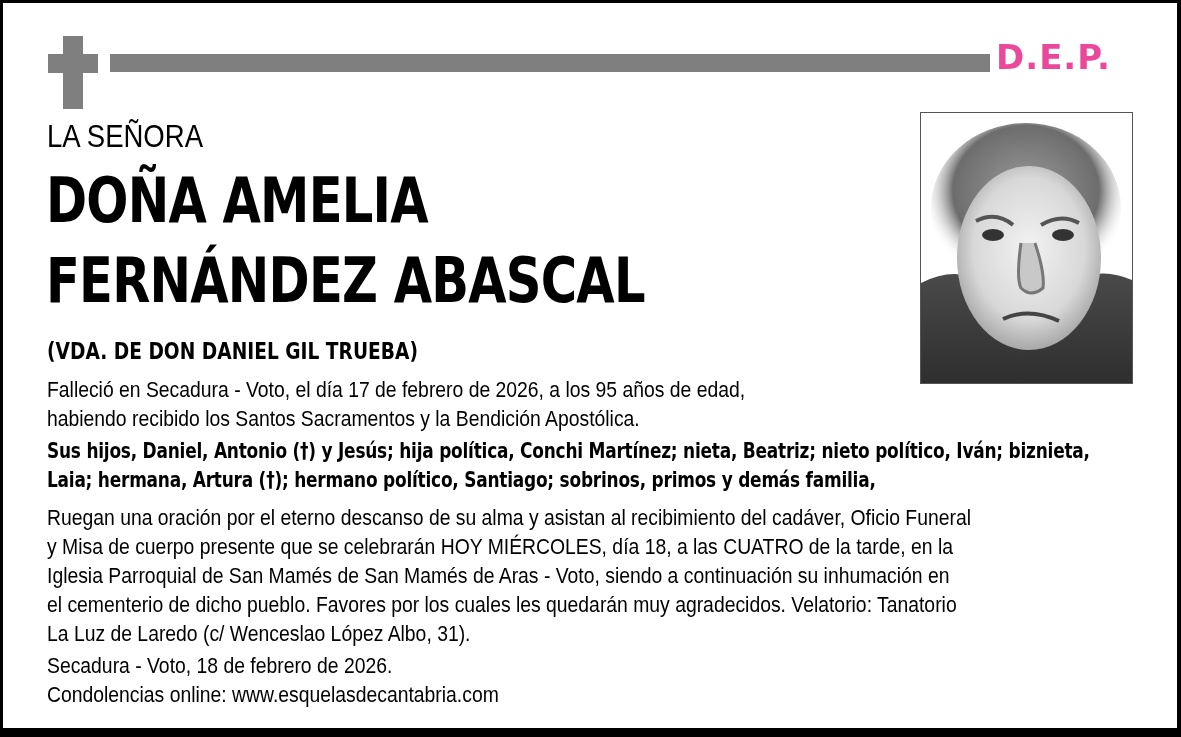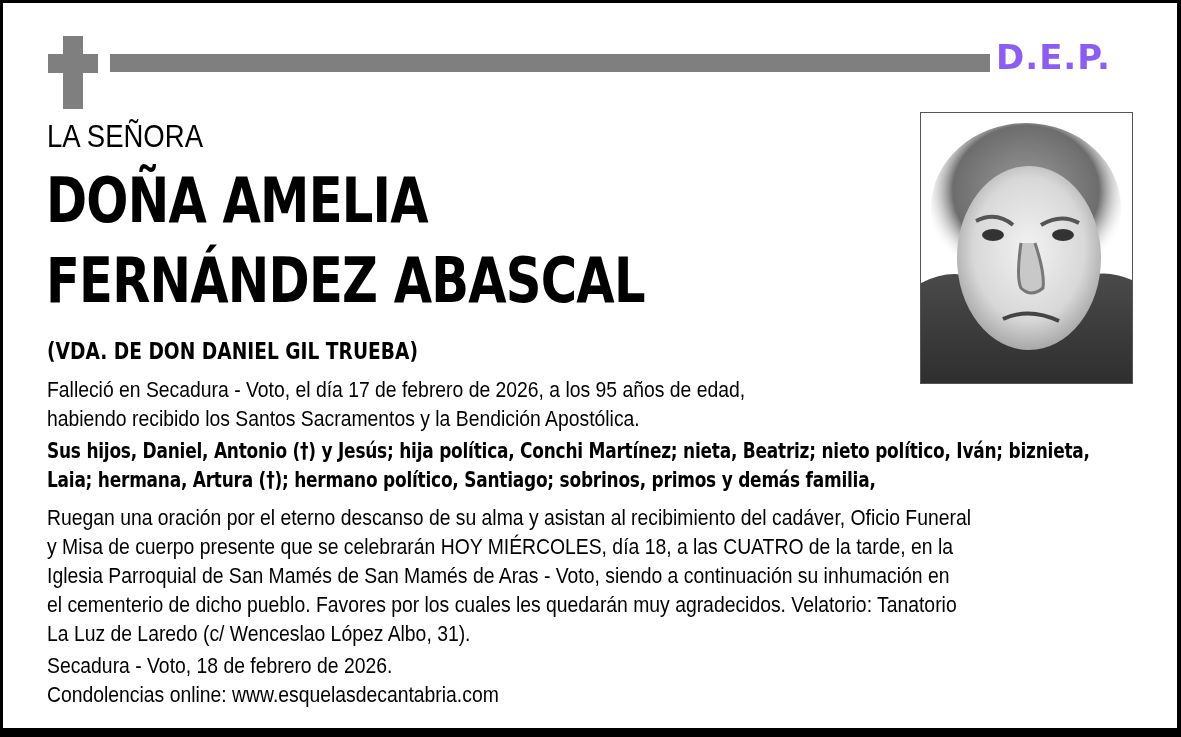--- a/index.html
+++ b/index.html
@@ -13,21 +13,21 @@
       background: #fff;
     }
 
     
     .cross-v { position: absolute; left: 63px; top: 36px; width: 20px; height: 73px; background: #7f7f7f; }
     .cross-h { position: absolute; left: 48px; top: 54px; width: 50px; height: 19px; background: #7f7f7f; }
     .header-bar { position: absolute; left: 110px; top: 54px; width: 880px; height: 18px; background: #7f7f7f; }
     .dep {
       position: absolute; left: 996px; top: 37px; height: 40px;
       font-family: "DejaVu Sans", sans-serif; font-weight: bold; font-size: 34px;
-      color: #8b5cf6; letter-spacing: 1px; line-height: 40px;
+      color: #ec4899; letter-spacing: 1px; line-height: 40px;
     }
 
     
     .condensed { display: inline-block; transform-origin: left top; white-space: nowrap; }
 
     .title-pre {
       position: absolute; left: 47px; top: 118px;
       font-family: "Liberation Sans", sans-serif; font-size: 32px; line-height: 36px;
       transform: scaleX(0.86);
     }

